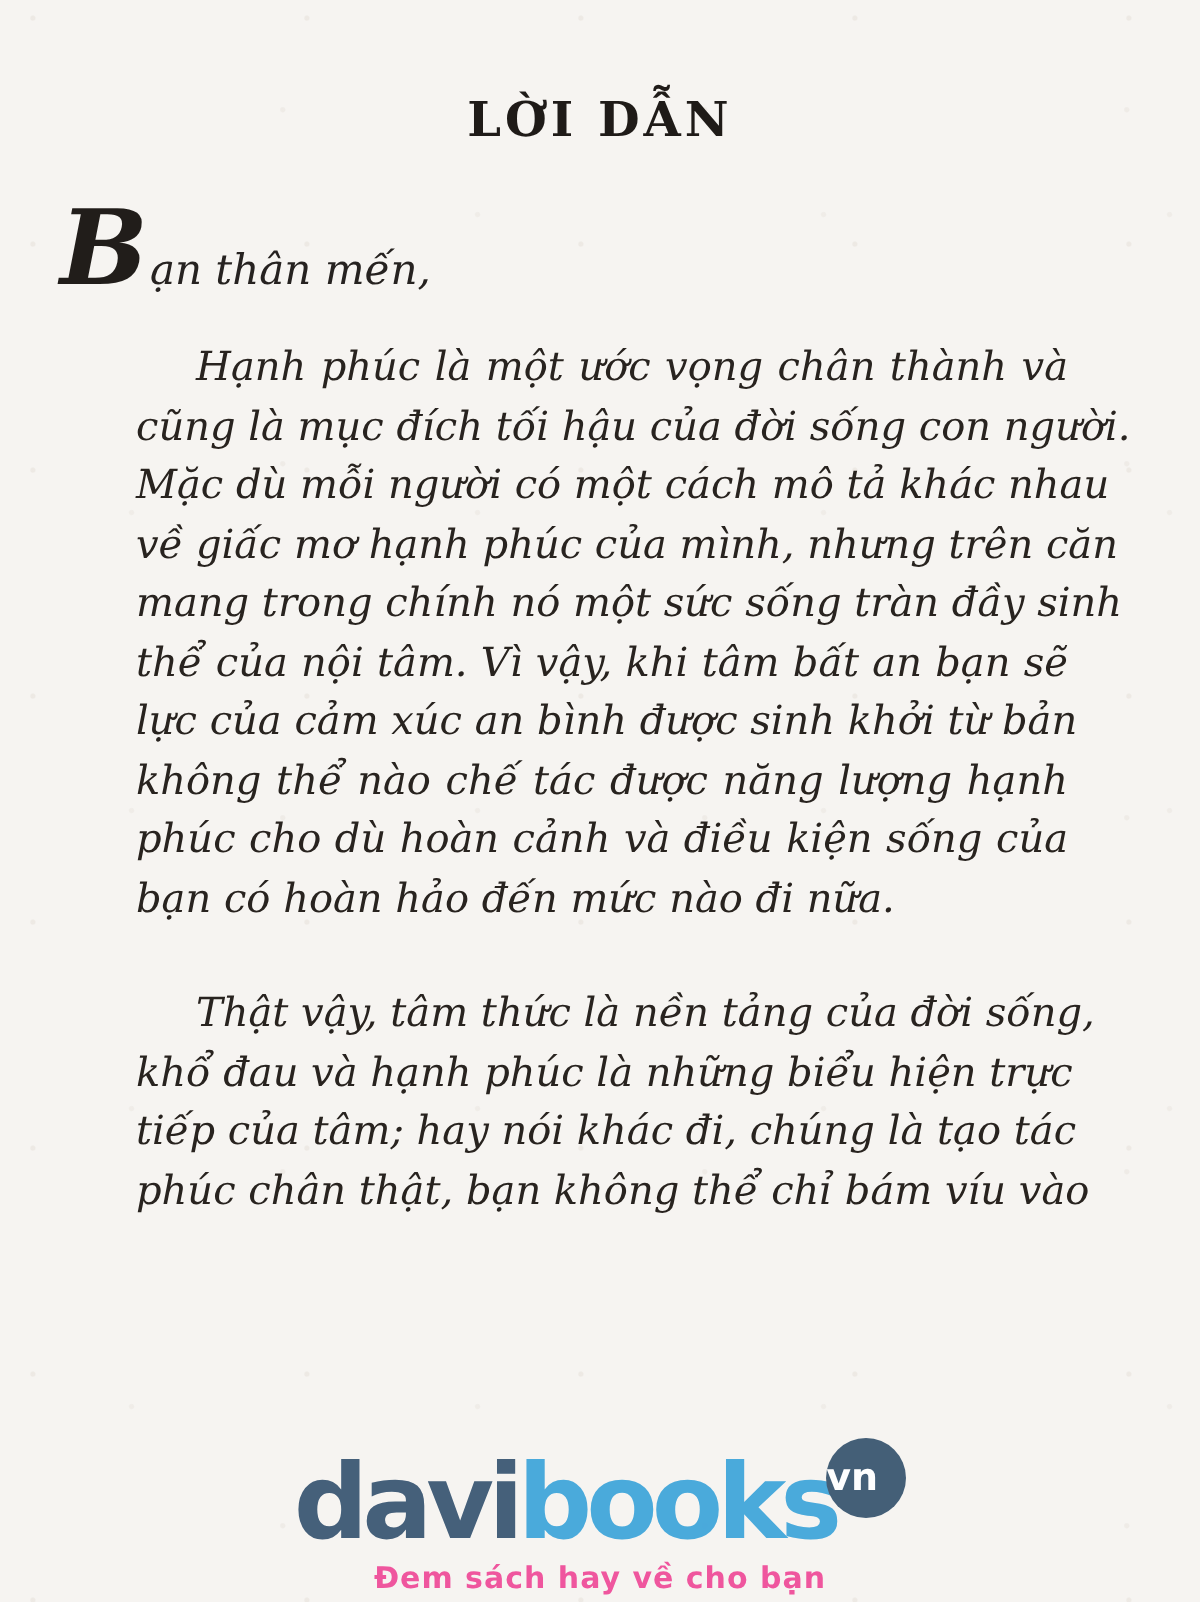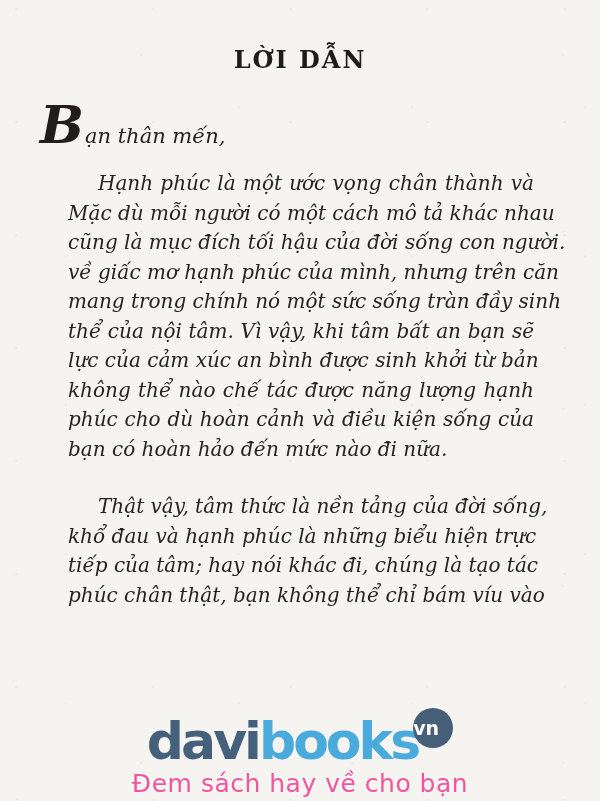--- a/index.html
+++ b/index.html
@@ -22,21 +22,21 @@
     padding-top:46px;
     text-align:center;
     font-size:24px;
     line-height:28px;
     font-weight:bold;
     letter-spacing:2px;
     color:#1f1b18;
     font-family:"DejaVu Serif", serif;
   }
   .salutation{
-    margin:25px 66px 0 40px;
+    margin:25px 66px 0 30px;
     font-style:italic;
     font-size:21px;
     line-height:52px;
     height:56px;
     white-space:nowrap;
   }
   .dropcap{
     font-size:52px;
     font-weight:bold;
     font-style:italic;
@@ -83,39 +83,39 @@
     font-weight:bold;
     line-height:40px;
     text-align:left;
     letter-spacing:0;
     text-indent:0;
     vertical-align:24px;
     margin-left:-5px;
   }
   .tagline{
     margin-top:3px;
-    font-size:25px;
-    font-weight:normal;
+    font-size:15px;
+    font-weight:bold;
     letter-spacing:.5px;
     color:#ef509b;
   }
 </style>
 </head>
 <body>
 
 <div class="page">
 
   <h1 class="title">LỜI DẪN</h1>
 
   <p class="salutation"><span class="dropcap">B</span><span>ạn thân mến,</span></p>
 
   <div class="para">
     <div class="line first">Hạnh phúc là một ước vọng chân thành và</div>
+    <div class="line">cũng là mục đích tối hậu của đời sống con người.</div>
     <div class="line">Mặc dù mỗi người có một cách mô tả khác nhau</div>
-    <div class="line">cũng là mục đích tối hậu của đời sống con người.</div>
     <div class="line">về giấc mơ hạnh phúc của mình, nhưng trên căn</div>
     <div class="line">mang trong chính nó một sức sống tràn đầy sinh</div>
     <div class="line">thể của nội tâm. Vì vậy, khi tâm bất an bạn sẽ</div>
     <div class="line">lực của cảm xúc an bình được sinh khởi từ bản</div>
     <div class="line">không thể nào chế tác được năng lượng hạnh</div>
     <div class="line">phúc cho dù hoàn cảnh và điều kiện sống của</div>
     <div class="line last">bạn có hoàn hảo đến mức nào đi nữa.</div>
   </div>
 
   <div class="para para2">

